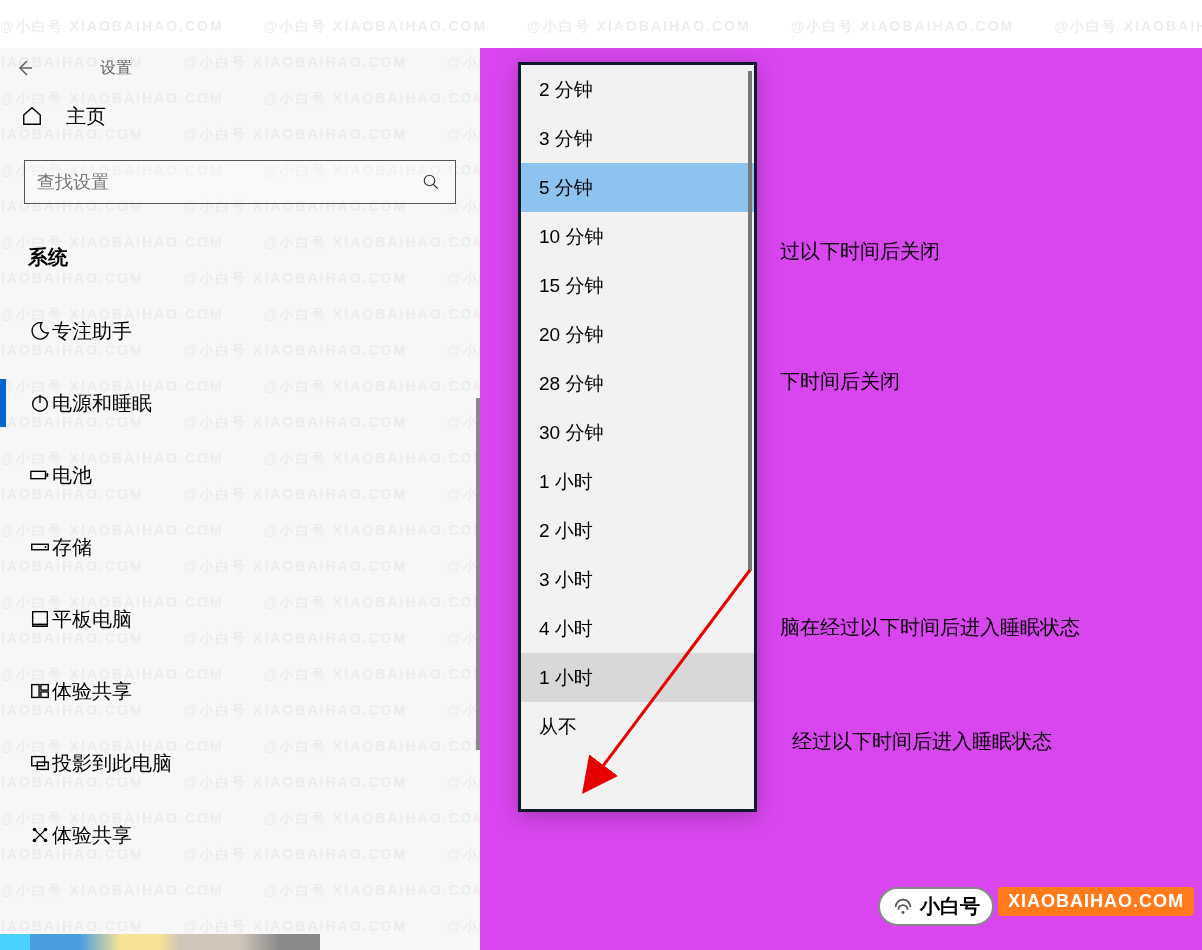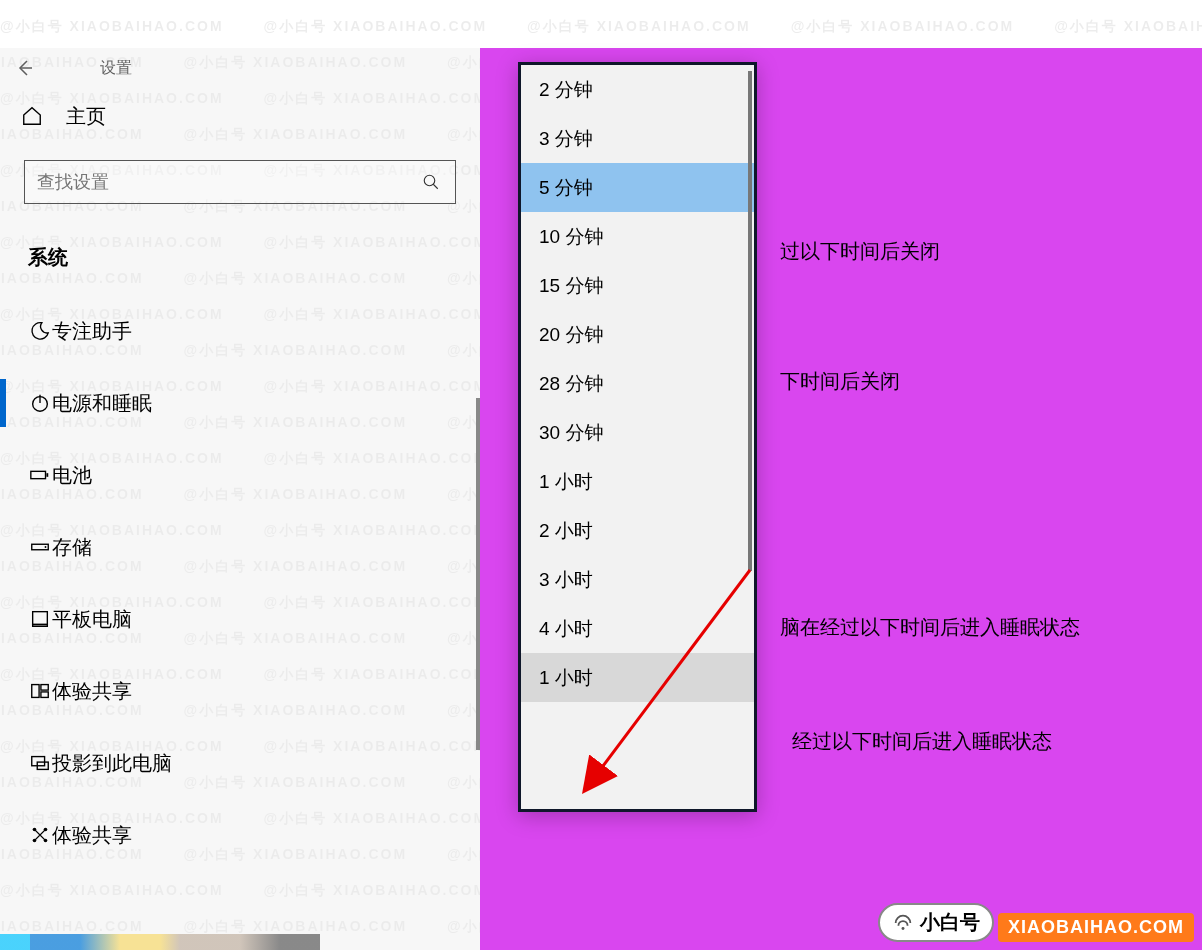--- a/index.html
+++ b/index.html
@@ -47,21 +47,21 @@
   
   .arrow { position:absolute; pointer-events:none; }
 
   
   .watermarks { position:absolute; inset:0; pointer-events:none; opacity:0.07; overflow:hidden; }
   .wm-row { white-space:nowrap; font-size:14px; font-weight:700; letter-spacing:2px; color:#000; }
   .wm-row span { margin-right:40px; }
   .wm-inner { transform:rotate(0deg); }
 
   
-  .brand { position:absolute; right:8px; bottom:8px; display:flex; align-items:flex-end; gap:4px; }
+  .brand { position:absolute; right:8px; bottom:24px; display:flex; align-items:flex-start; gap:4px; }
   .brand-bubble { background:#fff; border:2px solid #888; border-radius:20px; padding:4px 12px; display:flex; align-items:center; gap:6px;}
   .brand-text { font-size:20px; font-weight:700; }
   .brand-pill { background:#ff7a1a; color:#fff; padding:4px 10px; border-radius:4px; font-size:18px; font-weight:700; letter-spacing:1px;}
   .brand-icon { width:22px; height:22px; }
 
   .taskbar-stub { position:absolute; left:0; bottom:0; height:16px; width:480px; background:linear-gradient(to right,#00c3ff 0 30px,#0078d7 30px 80px,#f7d96b 120px 160px,#c0b0a0 180px 240px,#5a5a5a 280px 320px,transparent 320px); opacity:0.7;}
 </style>
 </head>
 <body>
 
@@ -241,20 +241,21 @@
         <div class="dd-item">10 分钟</div>
         <div class="dd-item">15 分钟</div>
         <div class="dd-item">20 分钟</div>
         <div class="dd-item">28 分钟</div>
         <div class="dd-item">30 分钟</div>
         <div class="dd-item">1 小时</div>
         <div class="dd-item">2 小时</div>
         <div class="dd-item">3 小时</div>
         <div class="dd-item">4 小时</div>
         <div class="dd-item hover">1 小时</div>
+        <div class="dd-item">从不</div>
       </div>
     <div class="dd-scroll"></div>
   </div>
 
   <svg class="arrow" style="left:560px; top:560px;" width="220" height="260">
     <defs>
       <marker id="ah" markerWidth="12" markerHeight="12" refX="2" refY="6" orient="auto">
         <path d="M0 0 L12 6 L0 12 Z" fill="#e60000"></path>
       </marker>
     </defs>

